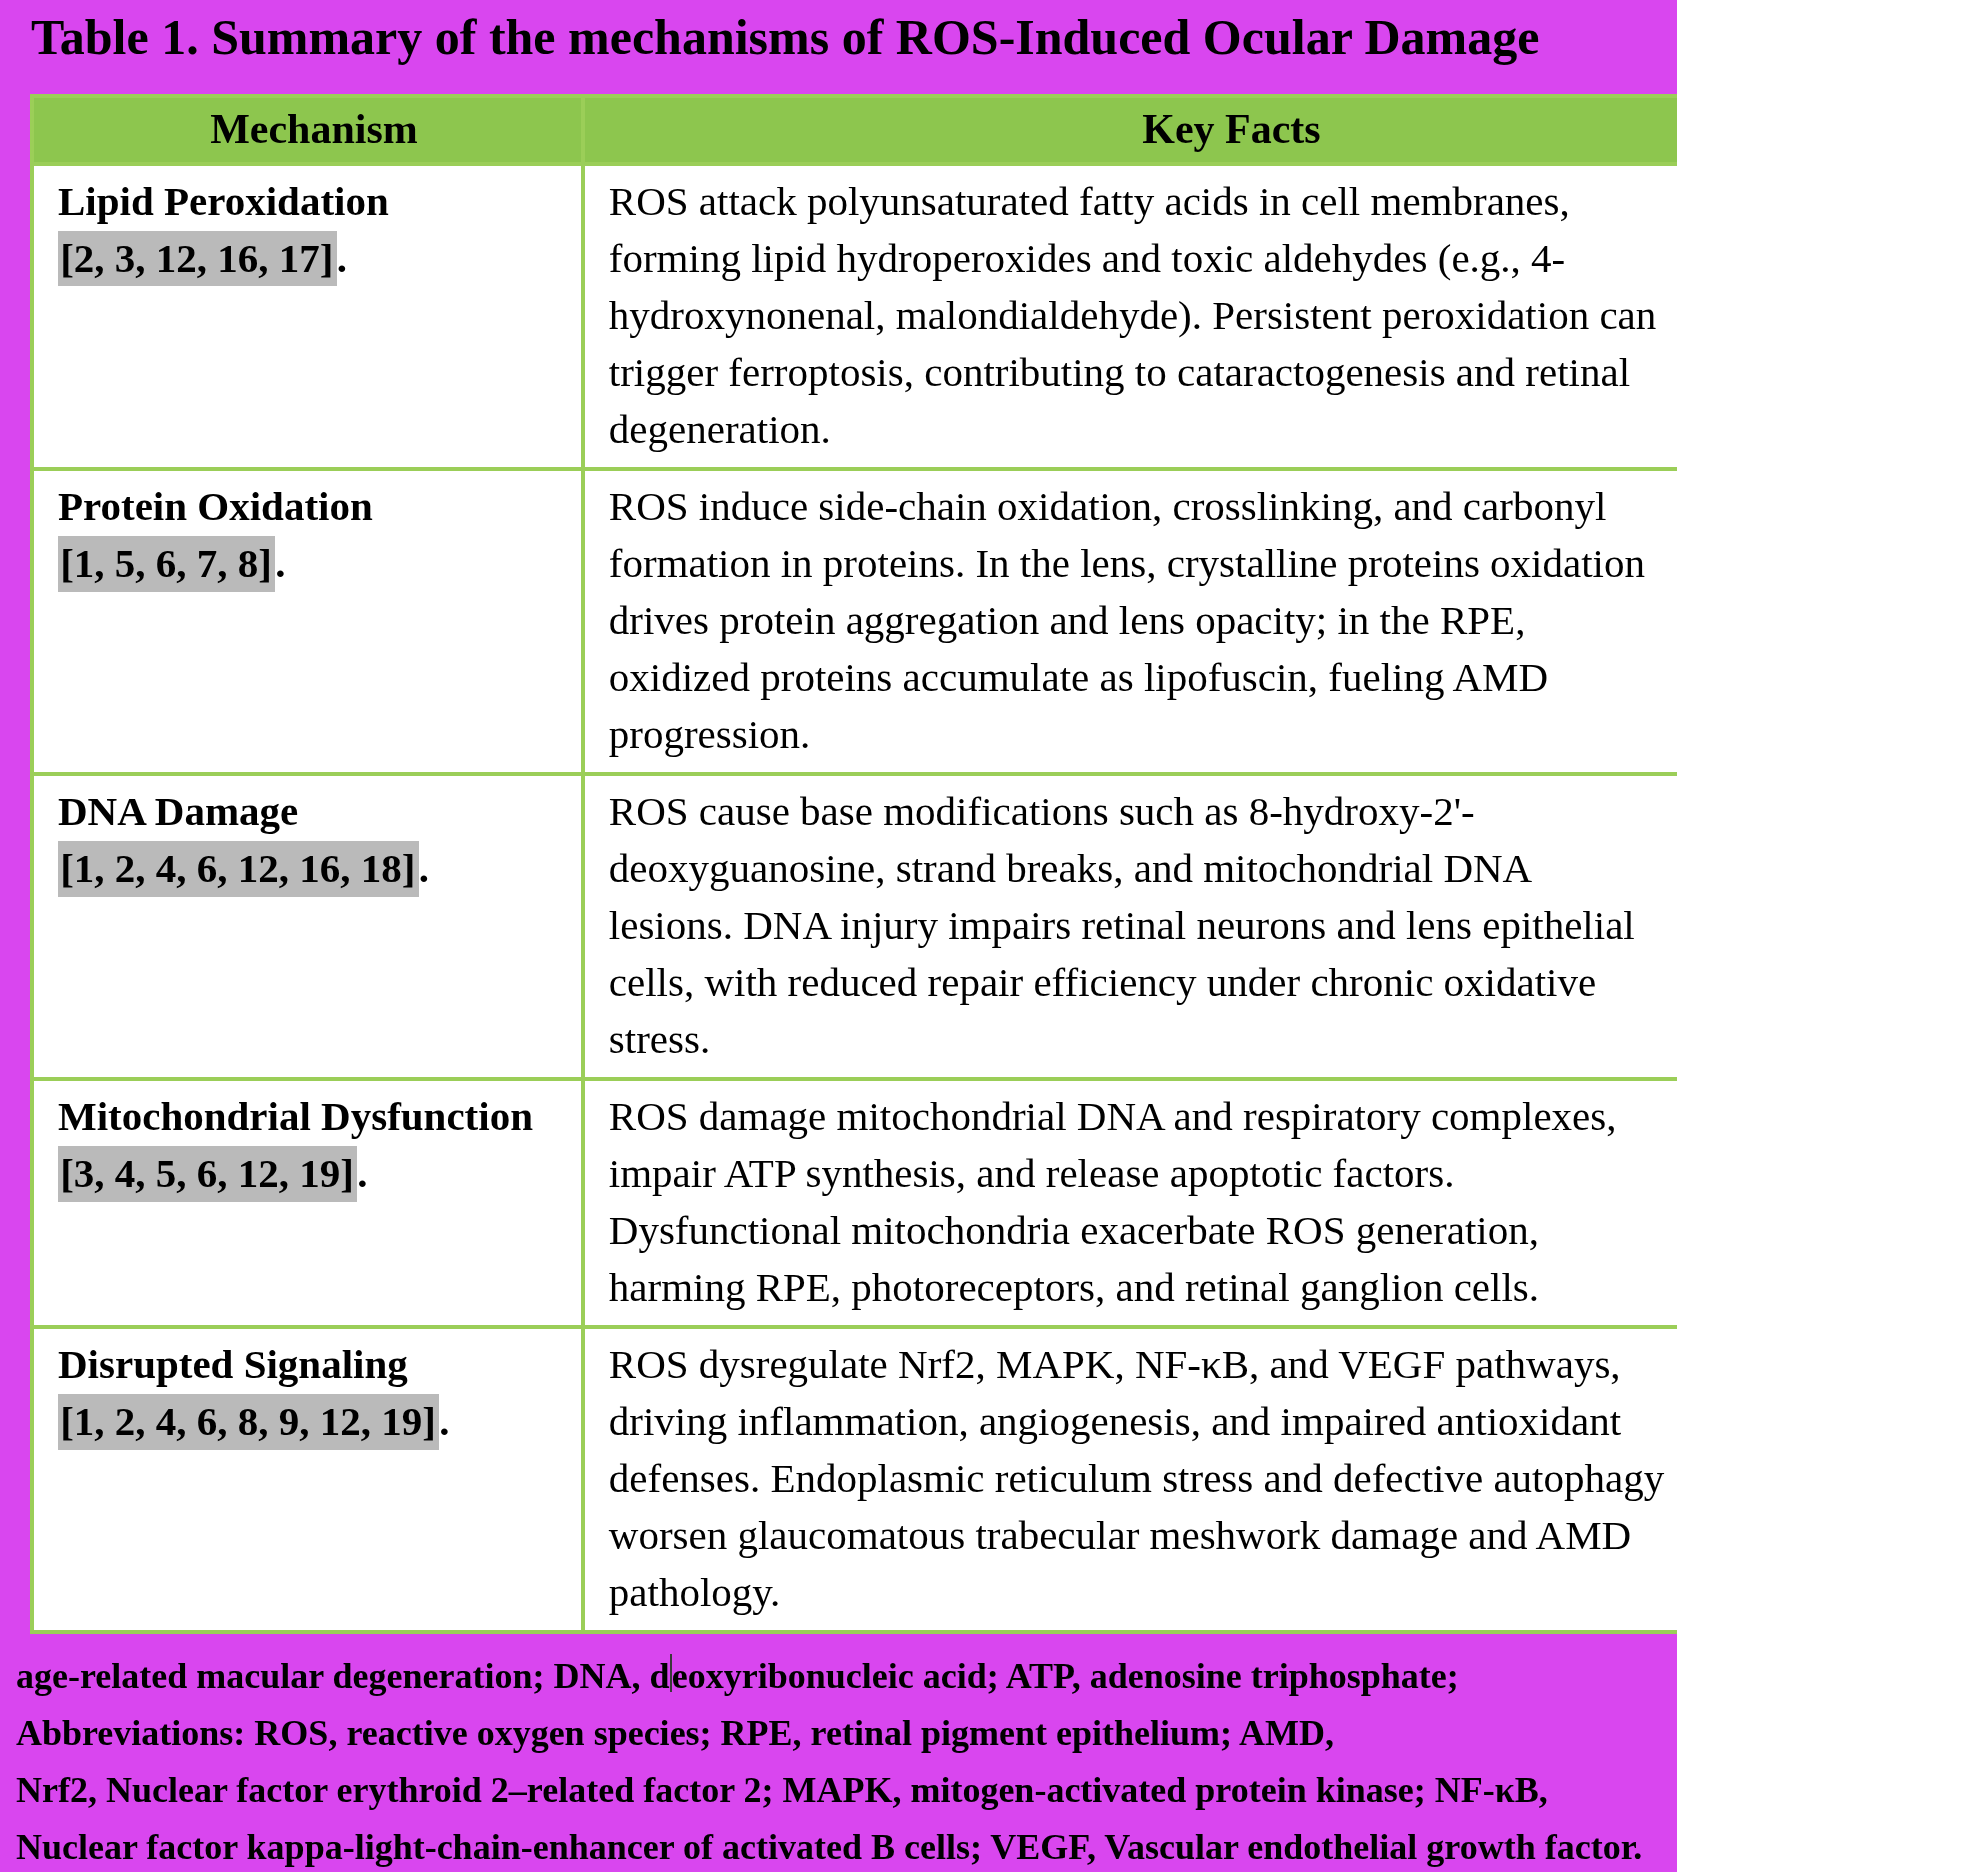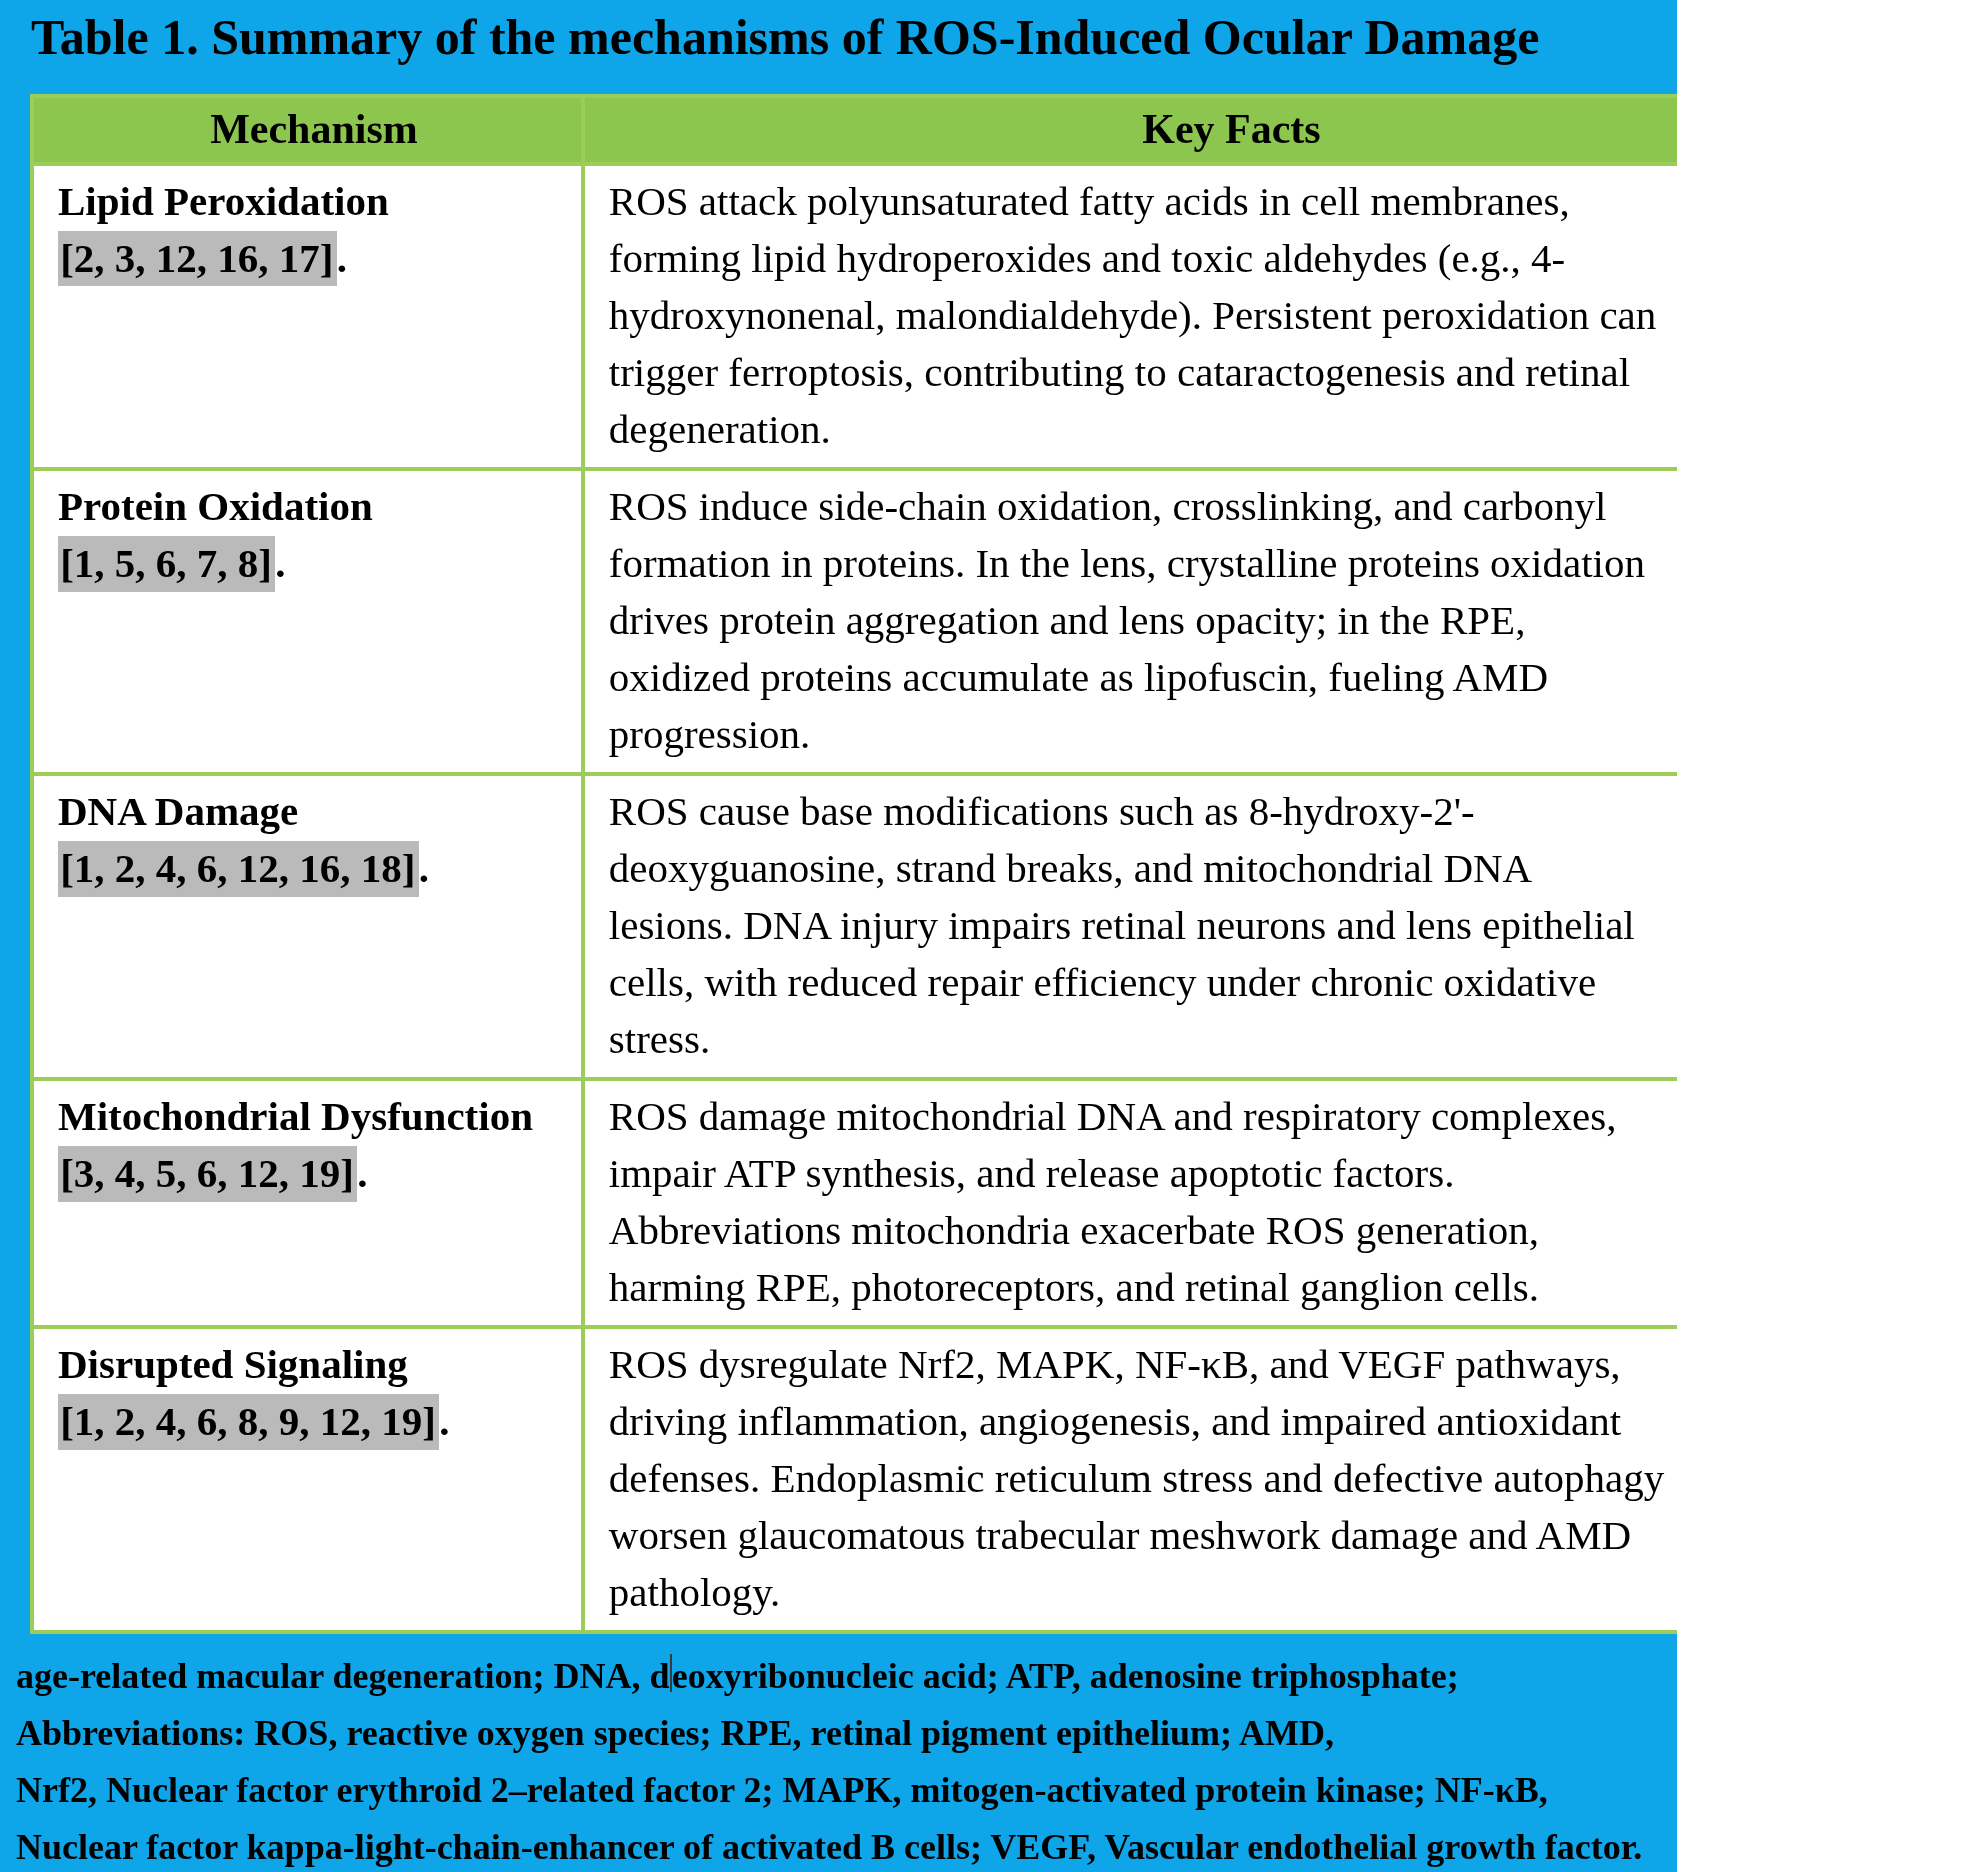--- a/index.html
+++ b/index.html
@@ -1,20 +1,20 @@
 <!DOCTYPE html>
 <html style="--header-green: #8DC64E; --border-green: #9BCE58; --citation-gray: #BABABA;font-size:8.6px"><head>
 <meta charset="utf-8">
 <style>
   html,body{margin:0;padding:0;background:#ffffff;}
   .page{
     position:relative;
     width:1677px;
     height:1873px;
-    background:#0ea5e9;
+    background:#d946ef;
     overflow:hidden;
     font-family:"Liberation Serif", serif;
     color:#000;
   }
   .doc-title{
     margin:7.5px 0 0 31px;
     font-size:50px;
     line-height:59px;
     font-weight:bold;
     letter-spacing:0;
@@ -118,21 +118,21 @@
 cells, with reduced repair efficiency under chronic oxidative
 stress.</td>
       </tr>
       <tr>
         <td class="mech-cell">
           <span class="mech-name">Mitochondrial Dysfunction</span>
           <span class="mech-refs"><mark class="cite">[3, 4, 5, 6, 12, 19]</mark><span>.</span></span>
         </td>
         <td class="facts-cell">ROS damage mitochondrial DNA and respiratory complexes,
 impair ATP synthesis, and release apoptotic factors.
-Abbreviations mitochondria exacerbate ROS generation,
+Dysfunctional mitochondria exacerbate ROS generation,
 harming RPE, photoreceptors, and retinal ganglion cells.</td>
       </tr>
       <tr>
         <td class="mech-cell">
           <span class="mech-name">Disrupted Signaling</span>
           <span class="mech-refs"><mark class="cite">[1, 2, 4, 6, 8, 9, 12, 19]</mark><span>.</span></span>
         </td>
         <td class="facts-cell">ROS dysregulate Nrf2, MAPK, NF-κB, and VEGF pathways,
 driving inflammation, angiogenesis, and impaired antioxidant
 defenses. Endoplasmic reticulum stress and defective autophagy

